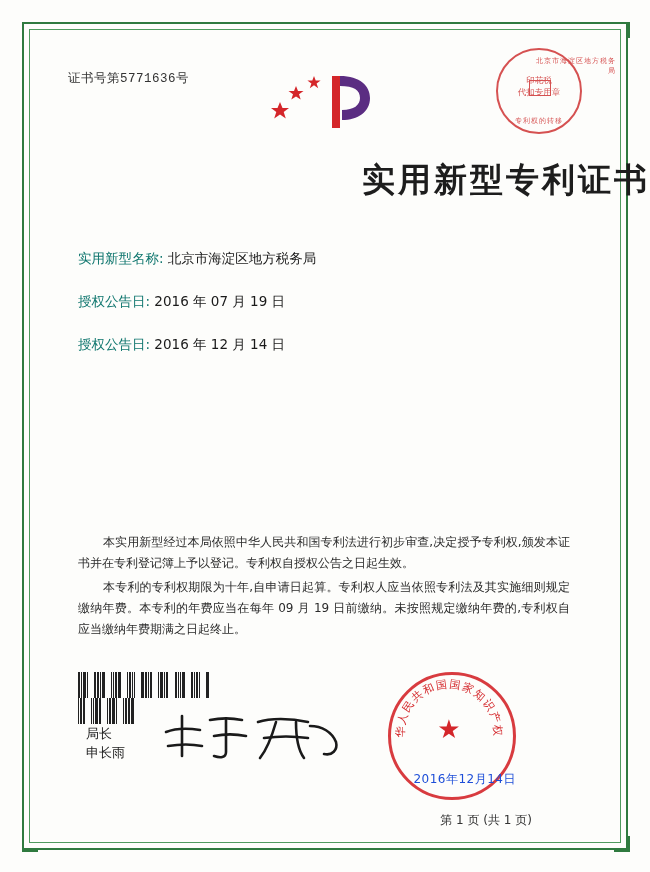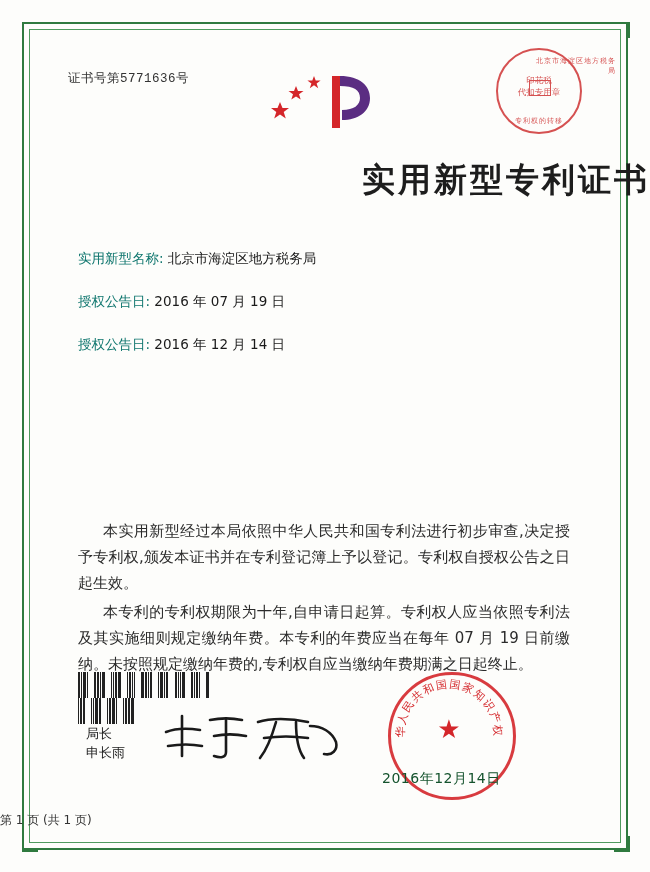--- a/index.html
+++ b/index.html
@@ -132,24 +132,24 @@
   .field .label {
     display: inline-block;
     color: #0f766e;
   }
   .field .value {
     color: #1a1a1a;
   }
 
   .body-text {
     position: absolute;
-    left: 78px; top: 518px;
+    left: 78px; top: 532px;
     width: 492px;
-    font-size: 15px;
-    line-height: 26px;
+    font-size: 12px;
+    line-height: 21px;
     color: #2b2b2b;
     text-align: justify;
   }
   .body-text p {
     margin: 0 0 3px 0;
     text-indent: 25px;
   }
 
   .barcode {
     position: absolute;
@@ -190,23 +190,23 @@
     width: 122px; height: 122px;
     border: 3px solid #d4262a;
     border-radius: 50%;
     opacity: 0.9;
   }
   .seal .seal-date {
     position: absolute;
     left: -6px;
     bottom: 6px;
     width: 134px;
-    text-align: left;
-    color: #14532d;
-    font-size: 14px;
+    text-align: right;
+    color: #1d4ed8;
+    font-size: 12px;
     letter-spacing: 0.5px;
   }
   .seal-arc-text {
     position: absolute;
     left: 0; top: 0;
     width: 122px; height: 122px;
     color: #d4262a;
   }
   .seal-star {
     position: absolute;
@@ -215,21 +215,21 @@
     color: #d4262a;
     font-size: 26px;
     line-height: 30px;
     text-align: center;
   }
 
   .footer {
     position: absolute;
     left: 0; top: 812px;
     width: 532px;
-    text-align: left;
+    text-align: right;
     font-size: 12px;
     color: #333;
   }
 </style>
 </head>
 <body>
 
 <div class="page">
 
   <div class="border-outer"></div>
@@ -274,21 +274,21 @@
       <span class="value">2016 年 07 月 19 日</span>
     </div>
     <div class="field">
       <span class="label">授权公告日:</span>
       <span class="value">2016 年 12 月 14 日</span>
     </div>
   </div>
 
   <div class="body-text">
     <p>本实用新型经过本局依照中华人民共和国专利法进行初步审查,决定授予专利权,颁发本证书并在专利登记簿上予以登记。专利权自授权公告之日起生效。</p>
-    <p>本专利的专利权期限为十年,自申请日起算。专利权人应当依照专利法及其实施细则规定缴纳年费。本专利的年费应当在每年 07 月 19 日前缴纳。未按照规定缴纳年费的,专利权自应当缴纳年费期满之日起终止。</p>
+    <p>本专利的专利权期限为十年,自申请日起算。专利权人应当依照专利法及其实施细则规定缴纳年费。本专利的年费应当在每年 09 月 19 日前缴纳。未按照规定缴纳年费的,专利权自应当缴纳年费期满之日起终止。</p>
   </div>
 
   <div class="barcode">
     <i style="width:2px"></i><i style="width:1px"></i><i style="width:3px"></i><i style="width:1px"></i>
     <i style="width:2px"></i><i style="width:2px"></i><i style="width:1px"></i><i style="width:3px"></i>
     <i style="width:1px"></i><i style="width:1px"></i><i style="width:2px"></i><i style="width:3px"></i>
     <i style="width:1px"></i><i style="width:2px"></i><i style="width:1px"></i><i style="width:1px"></i>
     <i style="width:3px"></i><i style="width:2px"></i><i style="width:1px"></i><i style="width:2px"></i>
     <i style="width:1px"></i><i style="width:3px"></i><i style="width:1px"></i><i style="width:2px"></i>
     <i style="width:2px"></i><i style="width:1px"></i><i style="width:1px"></i><i style="width:3px"></i>

